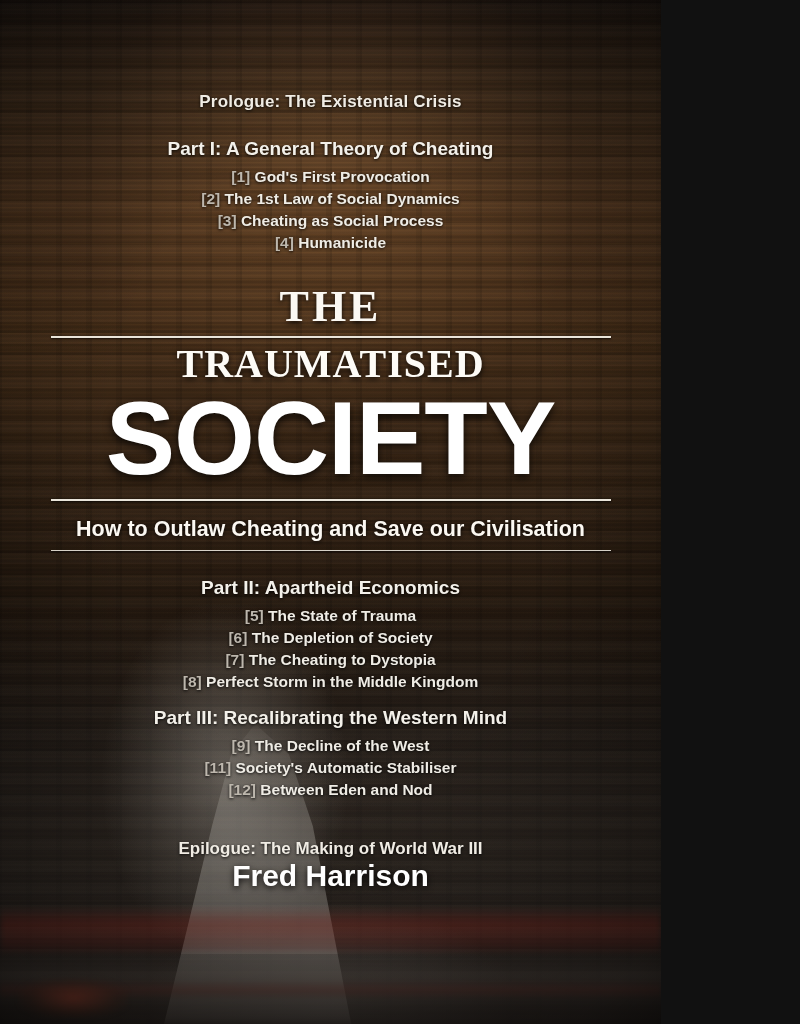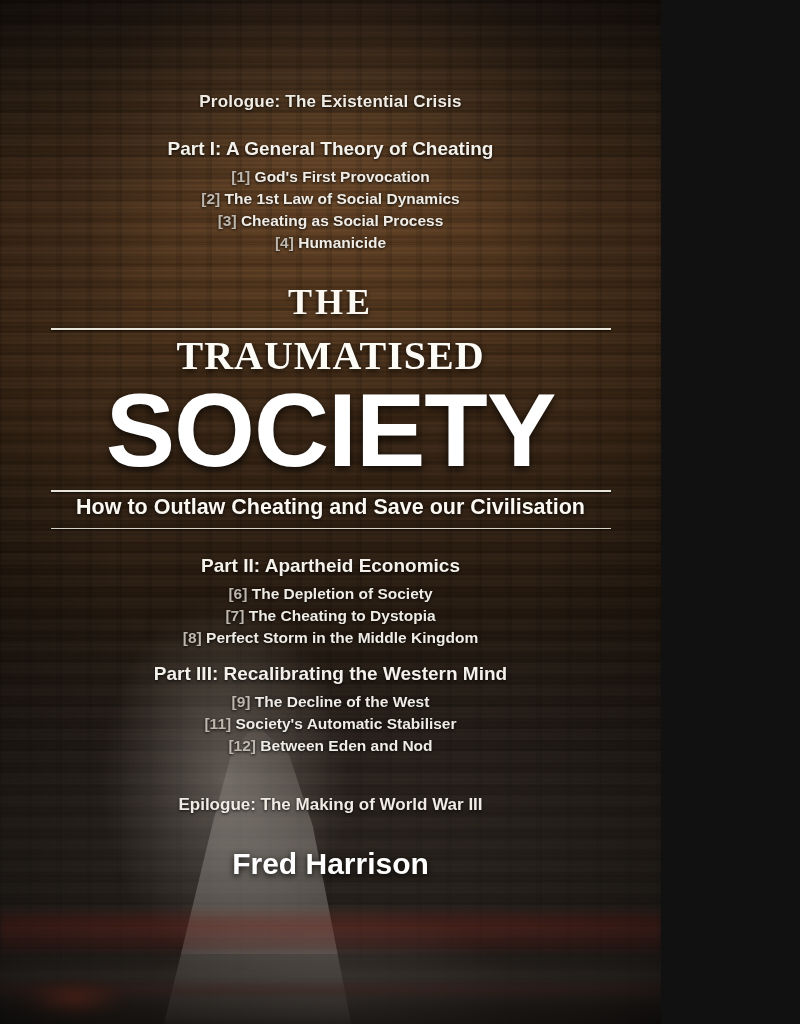--- a/index.html
+++ b/index.html
@@ -176,21 +176,21 @@
     width: 560px;
   }
   .rule {
     height: 2px;
     background: #e9e4da;
     box-shadow: 0 1px 2px rgba(0,0,0,.7);
   }
   .rule.thin { height: 1px; opacity: .9; }
   .the {
     font-family: "Liberation Serif", serif;
-    font-size: 36px;
+    font-size: 44px;
     font-weight: bold;
     letter-spacing: 3px;
     color: #fbf8f2;
     line-height: 1.05;
     margin-bottom: 6px;
     text-shadow: 0 2px 5px rgba(0,0,0,.8);
   }
   .traumatised {
     font-family: "Liberation Serif", serif;
     font-size: 40px;
@@ -208,25 +208,24 @@
     letter-spacing: -1px;
     color: #ffffff;
     line-height: 0.96;
     margin: 2px 0 10px;
     text-shadow: 0 3px 8px rgba(0,0,0,.75);
   }
   .subtitle {
     font-size: 21.5px;
     font-weight: bold;
     color: #fbf8f2;
-    padding: 3px 0 8px;
+    padding: 16px 0 8px;
     text-shadow: 0 1px 4px rgba(0,0,0,.85);
   }
   .author {
-    margin-top: 32px;
     font-size: 30px;
     font-weight: bold;
     color: #ffffff;
     text-shadow: 0 2px 6px rgba(0,0,0,.85);
     text-align: center;
   }
   .epilogue {
     margin-top: 38px;
     font-size: 17px;
     font-weight: bold;
@@ -287,20 +286,24 @@
       <div class="society">SOCIETY</div>
       <div class="rule"></div>
       <div class="subtitle">How to Outlaw Cheating and Save our Civilisation</div>
       <div class="rule thin"></div>
     </div>
 
     <div class="part-block p2">
       <div class="part-title">Part II: Apartheid Economics</div>
       <div class="chap">
         <div>
+          <span class="num">[5]</span>
+          <span>The State of Trauma</span>
+        </div>
+        <div>
           <span class="num">[6]</span>
           <span>The Depletion of Society</span>
         </div>
         <div>
           <span class="num">[7]</span>
           <span>The Cheating to Dystopia</span>
         </div>
         <div>
           <span class="num">[8]</span>
           <span>Perfect Storm in the Middle Kingdom</span>

